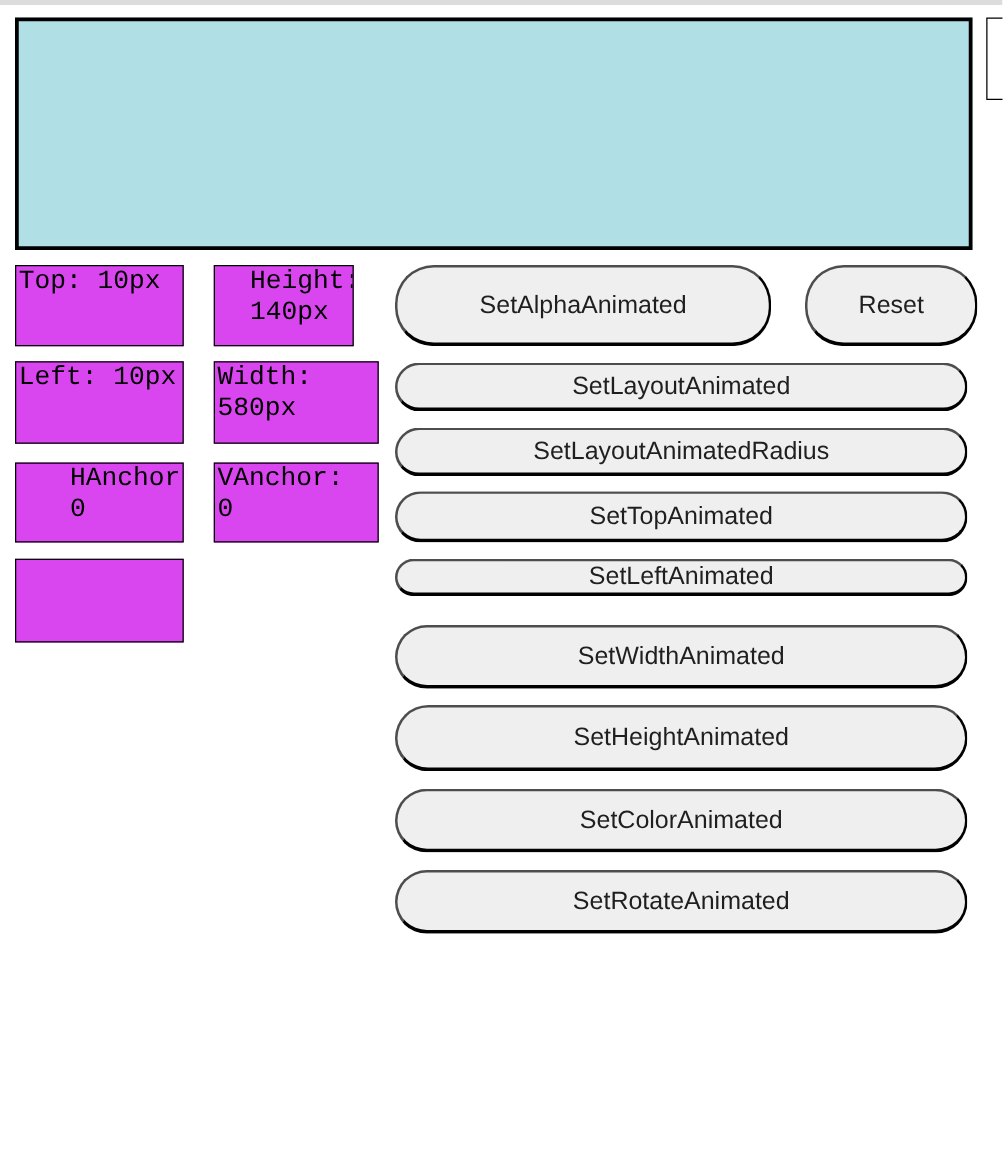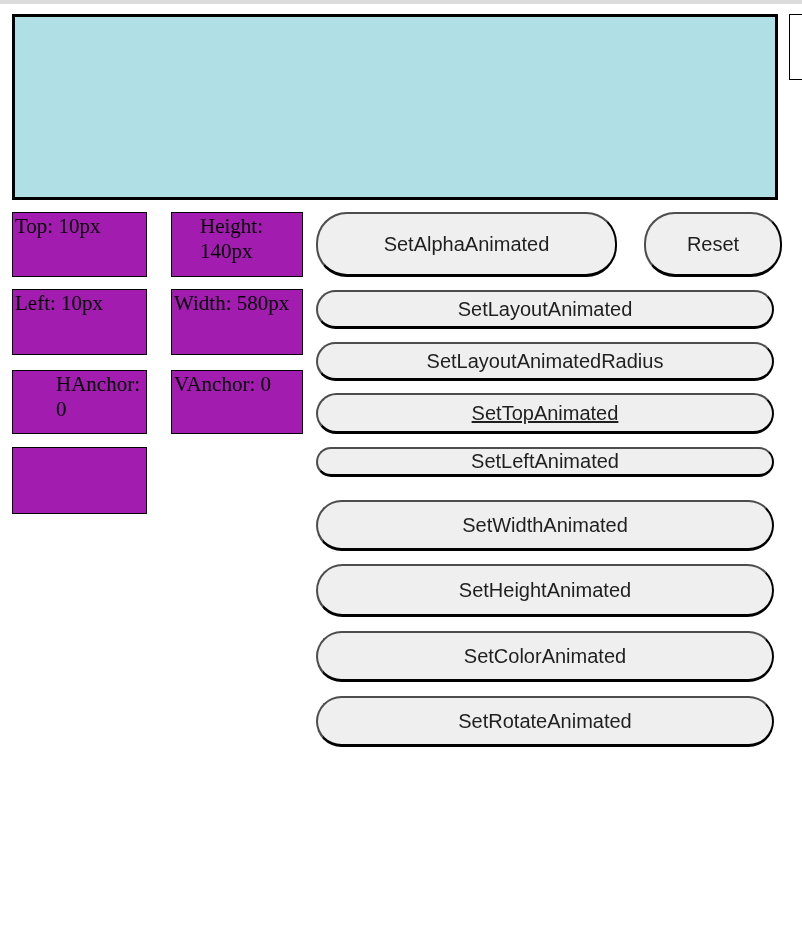--- a/index.html
+++ b/index.html
@@ -24,31 +24,31 @@
   }
   .offscreen-box {
     position: absolute;
     left: 789px; top: 14px;
     width: 40px; height: 66px;
     background: #ffffff;
     border: 1px solid #000000;
   }
   .info-box {
     position: absolute;
-    background: #a21caf;
+    background: #d946ef;
     border: 1px solid #000000;
-    font-family: Liberation Serif, serif;
+    font-family: Liberation Mono, monospace;
     font-size: 21px;
     line-height: 1.18;
     color: #000000;
     padding: 1px 2px;
     overflow: hidden;
   }
   .ib-top     { left: 12px;  top: 212px; width: 135px; height: 65px; }
-  .ib-height  { left: 171px; top: 212px; width: 132px; height: 65px; padding-left: 28px; }
+  .ib-height  { left: 171px; top: 212px; width: 112px; height: 65px; padding-left: 28px; }
   .ib-left    { left: 12px;  top: 289px; width: 135px; height: 66px; }
   .ib-width   { left: 171px; top: 289px; width: 132px; height: 66px; }
   .ib-hanchor { left: 12px;  top: 370px; width: 135px; height: 64px; padding-left: 43px; }
   .ib-vanchor { left: 171px; top: 370px; width: 132px; height: 64px; }
   .ib-empty   { left: 12px;  top: 447px; width: 135px; height: 67px; }
   .btn {
     position: absolute;
     display: flex;
     align-items: center;
     justify-content: center;
@@ -60,21 +60,21 @@
     font-size: 20px;
     color: #1f1f1f;
     cursor: pointer;
     text-align: center;
     border-radius: 31px;
   }
   .btn-alpha         { left: 316px; top: 212px; width: 301px; height: 65px; }
   .btn-reset         { left: 644px; top: 212px; width: 138px; height: 65px; }
   .btn-layout        { left: 316px; top: 290px; width: 458px; height: 39px; }
   .btn-layout-radius { left: 316px; top: 342px; width: 458px; height: 39px; }
-  .btn-top           { left: 316px; top: 393px; width: 458px; height: 41px; text-decoration: underline; }
+  .btn-top           { left: 316px; top: 393px; width: 458px; height: 41px; }
   .btn-left          { left: 316px; top: 447px; width: 458px; height: 30px; }
   .btn-width         { left: 316px; top: 500px; width: 458px; height: 51px; }
   .btn-height        { left: 316px; top: 564px; width: 458px; height: 53px; }
   .btn-color         { left: 316px; top: 631px; width: 458px; height: 51px; }
   .btn-rotate        { left: 316px; top: 696px; width: 458px; height: 51px; }
 </style>
 </head>
 <body>
 
 <div class="top-strip"></div>

